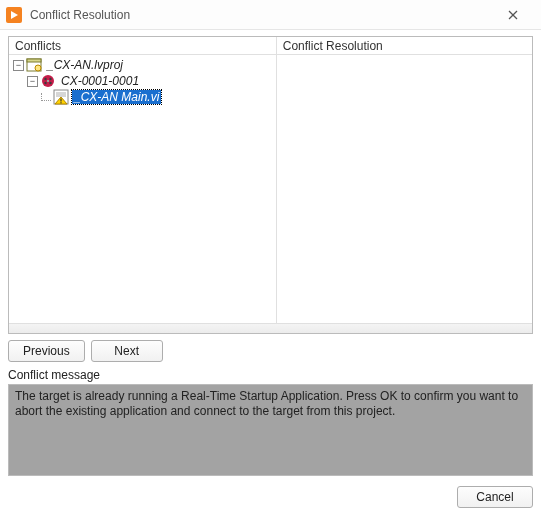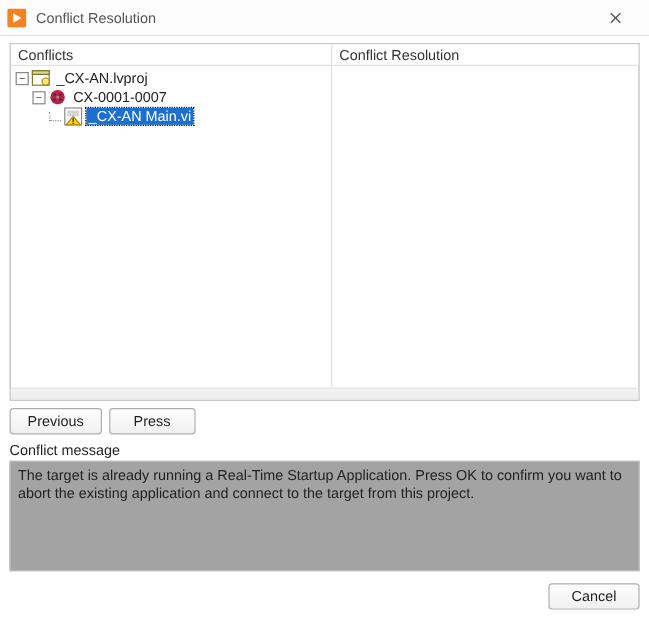--- a/index.html
+++ b/index.html
@@ -102,21 +102,21 @@
   }
   .dotted-spacer {
     display:inline-block;
     border-left:1px dotted #999;
     border-bottom:1px dotted #999;
     width:10px; height:8px;
     margin-right:2px;
     flex-shrink:0;
   }
   .node-icon { width:16px; height:16px; margin-right:3px; flex-shrink:0; }
-  .node-label { padding:0 2px; }
+  .node-label { padding:0 2px;font-style:italic; }
   .selected {
     background:#1a6fcf;
     color:#fff;
     outline:1px dotted #000;
   }
 
   
   .nav-row {
     margin-top:6px;
     display:flex; gap:6px;
@@ -201,21 +201,21 @@
             <span class="node-icon">
               <svg viewBox="0 0 16 16" width="16" height="16">
                 <circle cx="8" cy="8" r="6" fill="#c51d4a"></circle>
                 <circle cx="5.5" cy="6" r="1.2" fill="#3a3a3a"></circle>
                 <circle cx="10.5" cy="6" r="1.2" fill="#3a3a3a"></circle>
                 <circle cx="5.5" cy="10" r="1.2" fill="#3a3a3a"></circle>
                 <circle cx="10.5" cy="10" r="1.2" fill="#3a3a3a"></circle>
                 <rect x="7" y="7" width="2" height="2" fill="#a0a0a0"></rect>
               </svg>
             </span>
-            <span class="node-label">CX-0001-0007</span>
+            <span class="node-label">CX-0001-0001</span>
           </div>
 
           <div class="tree-row" style="padding-left:28px;">
             <span class="dotted-spacer"></span>
             <span class="node-icon">
               <svg viewBox="0 0 16 16" width="16" height="16">
                 <rect x="1" y="1" width="14" height="14" fill="#fff" stroke="#888"></rect>
                 <rect x="3" y="3" width="10" height="5" fill="#d6d6d6"></rect>
                 <polygon points="8,8 14,15 2,15" fill="#ffd200" stroke="#b58900"></polygon>
                 <rect x="7.4" y="9.5" width="1.2" height="3" fill="#333"></rect>
@@ -227,21 +227,21 @@
 
         </div>
       </div>
       <div class="pane-right"></div>
     </div>
     <div class="hscroll"></div>
   </div>
 
   <div class="nav-row">
     <button class="btn">Previous</button>
-    <button class="btn">Press</button>
+    <button class="btn">Next</button>
   </div>
 
   <div class="msg-label">Conflict message</div>
   <div class="msg-box">
     <span>The target is already running a Real-Time Startup Application.  Press OK to confirm you want to abort the existing application and connect to the target from this project.</span>
   </div>
 
   <div class="bottom-row">
     <button class="btn">Cancel</button>
   </div>

